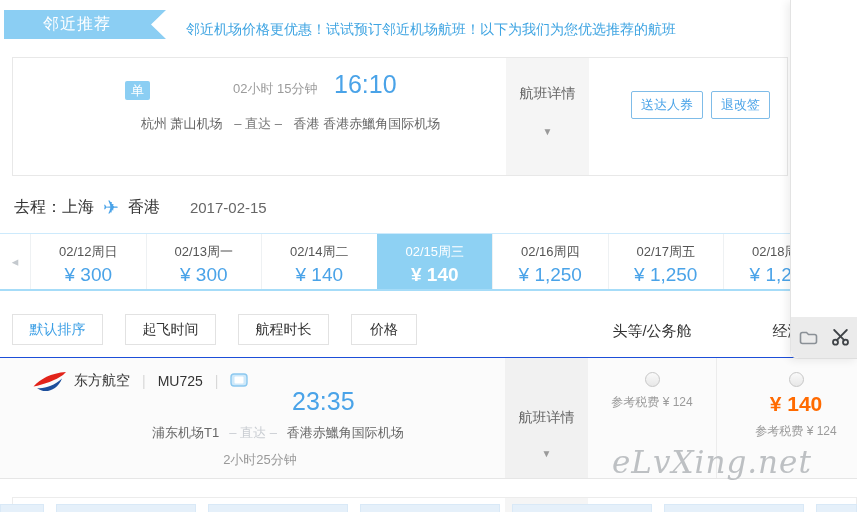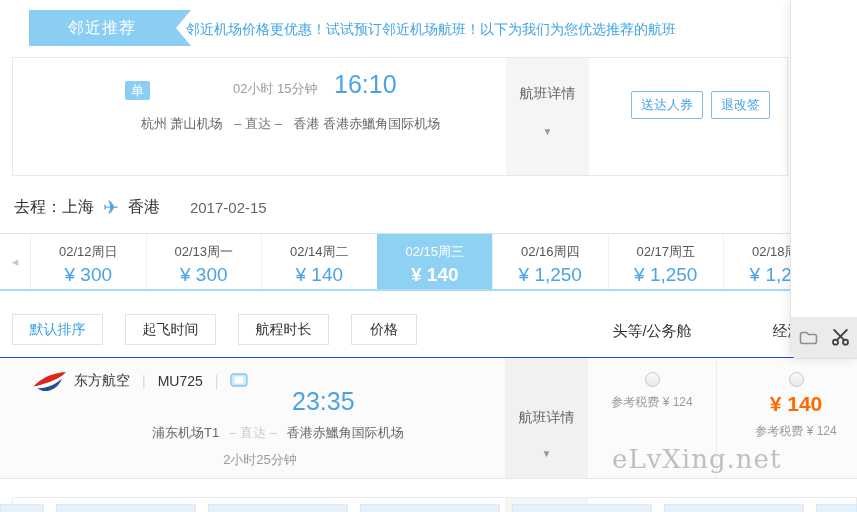--- a/index.html
+++ b/index.html
@@ -1,21 +1,21 @@
 <!DOCTYPE html>
 <html><head>
 <meta charset="utf-8">
 <style>
   html,body{margin:0;padding:0;background:#fff;}
   .screen{position:relative;width:857px;height:512px;background:#fff;overflow:hidden;
           font-family:"Liberation Sans",sans-serif;}
 
   
   .banner{position:absolute;top:10px;left:0;right:0;height:38px;}
-  .banner-badge{position:absolute;left:29px;top:0;width:162px;height:36px;background:#8BCEF3;
+  .banner-badge{position:absolute;left:4px;top:0;width:162px;height:29px;background:#8BCEF3;
     color:#fff;font-size:16px;letter-spacing:1px;display:flex;align-items:center;justify-content:center;
     padding-right:16px;box-sizing:border-box;
     clip-path:polygon(0 0,100% 0,calc(100% - 15px) 50%,100% 100%,0 100%);}
   .banner-msg{position:absolute;left:186px;top:0;height:38px;line-height:38px;color:#3EA4E2;font-size:14px;}
 
   
   .card{position:absolute;left:12px;top:57px;width:776px;height:119px;border:1px solid #e8e8e8;
         background:#fff;box-sizing:border-box;}
   .oneway-badge{position:absolute;left:112px;top:23px;width:25px;height:19px;background:#8BCEF3;color:#fff;
         font-size:13px;border-radius:2px;display:flex;align-items:center;justify-content:center;}
@@ -83,22 +83,22 @@
   .fare-divider{position:absolute;left:716px;top:0;width:1px;height:100%;background:#ececec;}
 
   
   .nextcard{position:absolute;left:12px;top:497px;width:845px;height:15px;background:#fff;
         border:1px solid #ececec;border-bottom:none;box-sizing:border-box;}
   .nextcol{position:absolute;left:505px;top:498px;width:83px;height:14px;background:#f5f5f5;}
   .bluebox{position:absolute;top:504px;height:8px;background:#e5f0fa;border:1px solid #d9e9f7;
         border-bottom:none;box-sizing:border-box;}
 
   
-  .watermark{position:absolute;left:612px;top:444px;font-family:"DejaVu Serif",serif;
-        font-size:26px;color:#bdc0c3;letter-spacing:1px;z-index:3;pointer-events:none;}
+  .watermark{position:absolute;left:612px;top:444px;font-family:"DejaVu Serif",serif;font-style:italic;
+        font-size:31px;color:#bdc0c3;letter-spacing:1px;z-index:3;pointer-events:none;}
 
   
   .overlay{position:absolute;left:790px;top:0;width:67px;height:358px;background:#fff;z-index:5;
         border-left:1px solid #e3e3e3;border-bottom:1px solid #dedede;border-bottom-left-radius:8px;
         box-shadow:-3px 2px 8px rgba(0,0,0,0.07);}
   .overlay-toolbar{position:absolute;left:0;bottom:0;width:100%;height:41px;background:#ebebeb;
         border-bottom-left-radius:8px;display:flex;align-items:center;justify-content:center;gap:13px;}
   .tool-icon{display:flex;align-items:center;cursor:pointer;}
 </style>
 </head>

